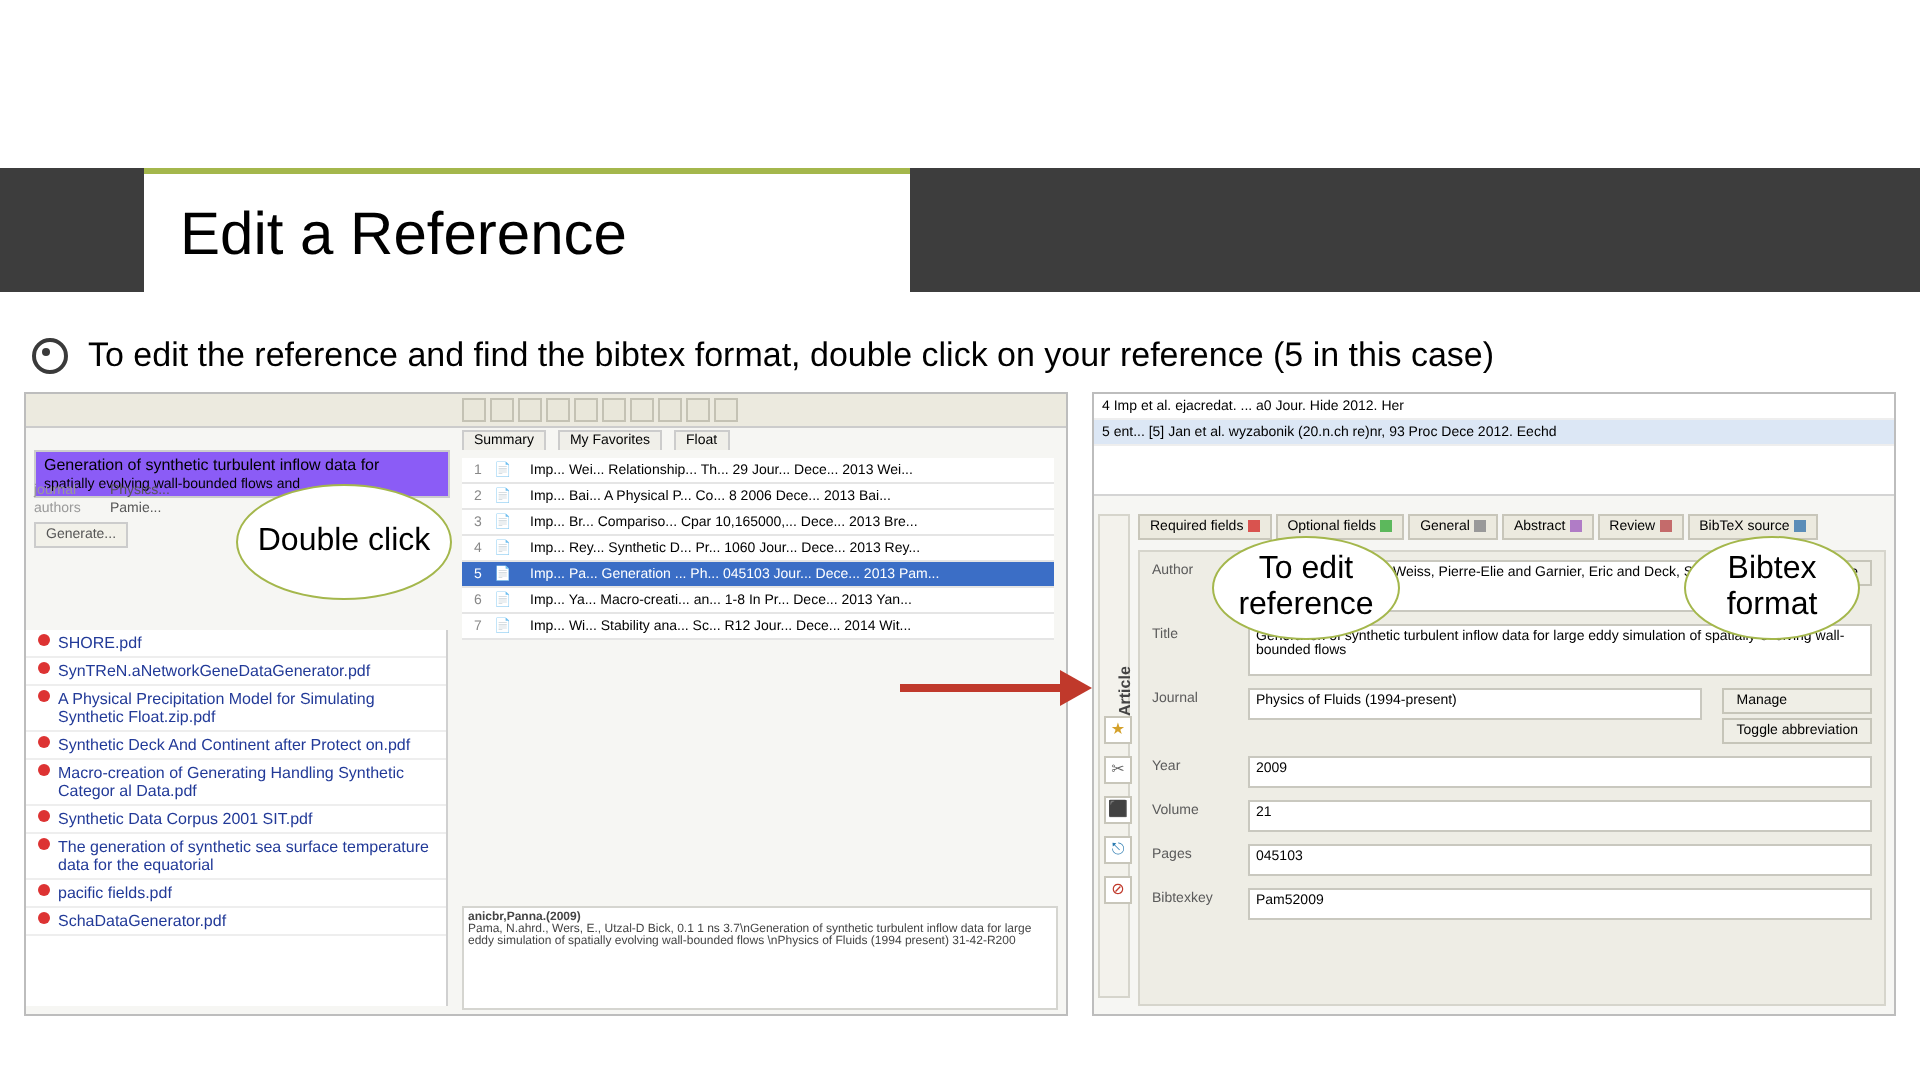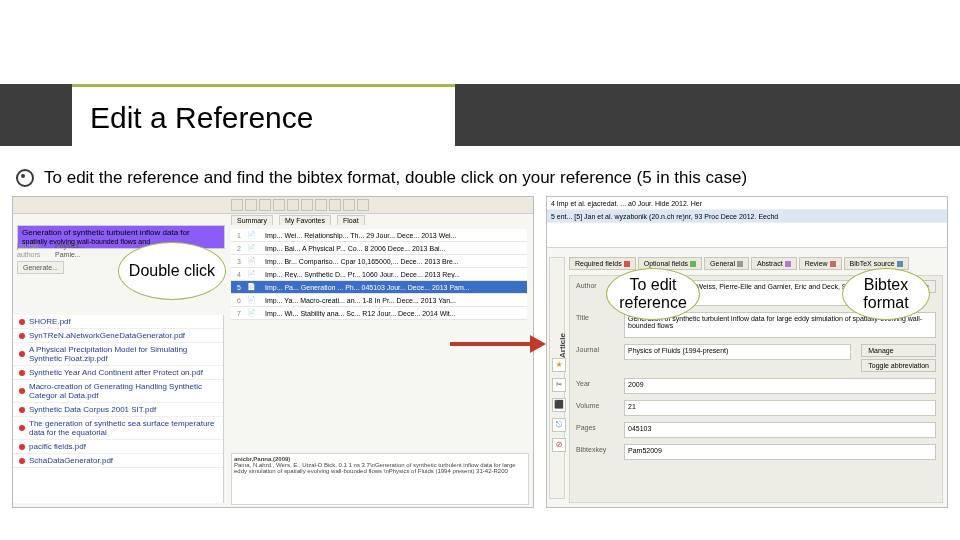--- a/index.html
+++ b/index.html
@@ -9,21 +9,21 @@
   .bullet-row{position:absolute;left:16px;top:168px;display:flex;align-items:center;gap:10px}
   .bullet-icon{width:14px;height:14px;border:2px solid #3a3a3a;border-radius:50%;position:relative}
   .bullet-icon::after{content:"";position:absolute;left:3px;top:3px;width:4px;height:4px;background:#3a3a3a;border-radius:50%}
   .bullet-text{font-size:17px}
   
   .panel{position:absolute;border:1px solid #bdbdbd;background:#f6f6f3}
   .panel-left{left:12px;top:196px;width:520px;height:310px}
   .panel-right{left:546px;top:196px;width:400px;height:310px}
   
   .lp-sidebar{position:absolute;left:0;top:40px;width:210px;height:270px;background:#fff;border-right:1px solid #d0d0d0}
-  .lp-file{font-size:8px;padding:2px 6px;border-bottom:1px solid #eee;color:#223a98;display:flex;align-items:center;gap:4px}
+  .lp-file{font-size:8px;padding:2px 6px;border-bottom:1px solid #eee;color:#223a98;display:flex;gap:4px}
   .lp-file .dot{width:6px;height:6px;background:#d33;border-radius:50%;flex:none}
   .lp-title{position:absolute;left:4px;top:28px;font-size:8px;background:#8b5cf6;border:1px solid #ccc;padding:2px 4px;width:198px}
   .lp-meta{position:absolute;left:4px;top:44px;font-size:7px;color:#555;width:200px;line-height:1.3}
   .lp-table{position:absolute;left:218px;top:32px;width:296px}
   .lp-row{display:flex;font-size:7px;border-bottom:1px solid #e5e5e5;height:12px;align-items:center;background:#fff}
   .lp-row.sel{background:#3b6ec6;color:#fff}
   .lp-cell1{width:16px;text-align:center;color:#888}
   .lp-cell1.sel{color:#fff}
   .lp-cell2{width:18px}
   .lp-cell-rest{flex:1;white-space:nowrap;overflow:hidden}
@@ -155,21 +155,21 @@
       <div class="lp-file">
         <span class="dot"></span>
         <span>SynTReN.aNetworkGeneDataGenerator.pdf</span>
       </div>
       <div class="lp-file">
         <span class="dot"></span>
         <span>A Physical Precipitation Model for Simulating Synthetic Float.zip.pdf</span>
       </div>
       <div class="lp-file">
         <span class="dot"></span>
-        <span>Synthetic Year And Continent after Protect on.pdf</span>
+        <span>Synthetic Deck And Continent after Protect on.pdf</span>
       </div>
       <div class="lp-file">
         <span class="dot"></span>
         <span>Macro-creation of Generating Handling Synthetic Categor al Data.pdf</span>
       </div>
       <div class="lp-file">
         <span class="dot"></span>
         <span>Synthetic Data Corpus 2001 SIT.pdf</span>
       </div>
       <div class="lp-file">

